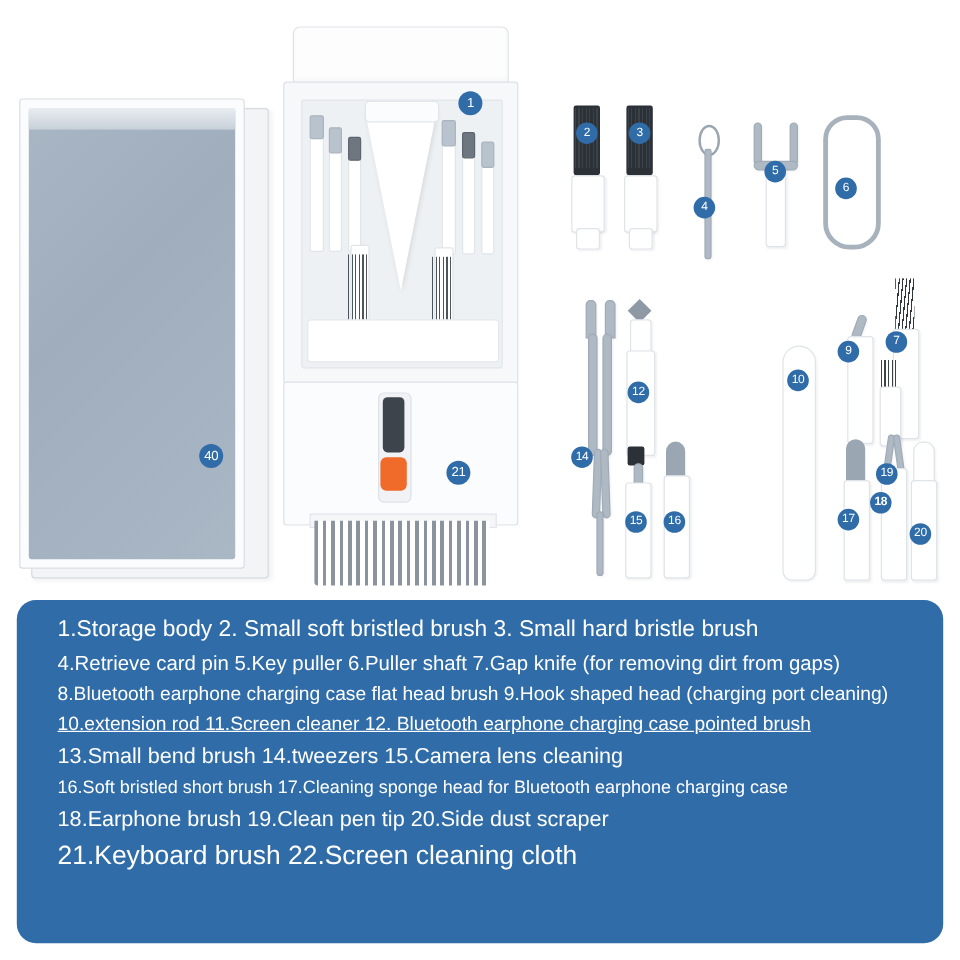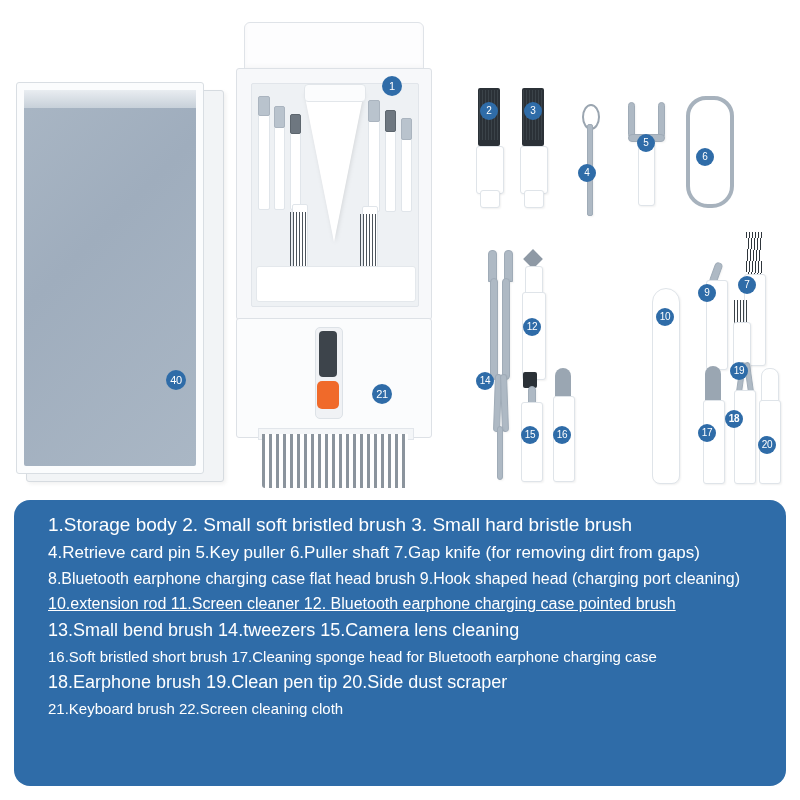--- a/index.html
+++ b/index.html
@@ -178,21 +178,21 @@
     margin: 0 0 7px 16px;
     white-space: nowrap;
   }
   .cap-line.l1 { font-size: 19px; }
   .cap-line.l2 { font-size: 17px; }
   .cap-line.l3 { font-size: 16px; }
   .cap-line.l4 { font-size: 16px; text-decoration: underline; }
   .cap-line.l5 { font-size: 18px; }
   .cap-line.l6 { font-size: 15px; }
   .cap-line.l7 { font-size: 18px; }
-  .cap-line.l8 { font-size: 15px; }
+  .cap-line.l8 { font-size: 22px; }
 </style>
 </head>
 <body>
 
 <div id="stage">
 
   <div class="part cloth-wrap">
     <div class="cloth-back"></div>
     <div class="cloth-front">
       <div class="cloth-face"></div>
@@ -341,21 +341,21 @@
   <div class="part" style="left:700px; top:366px; width:28px; height:116px;">
     <div class="sponge" style="left:5px; top:0px; width:16px; height:36px; border-radius:8px 8px 2px 2px;"></div>
     <div class="cap" style="left:3px; top:34px; width:20px; height:82px;"></div>
     <div class="badge sm" style="left:-2px; top:58px;">17</div>
   </div>
 
   <div class="part" style="left:730px; top:362px; width:30px; height:120px;">
     <div class="rod grey" style="left:8px; top:0px; width:4px; height:30px; transform:rotate(8deg);"></div>
     <div class="rod grey" style="left:16px; top:0px; width:4px; height:30px; transform:rotate(-8deg);"></div>
     <div class="cap" style="left:4px; top:28px; width:20px; height:92px;"></div>
-    <div class="badge sm" style="left:0px; top:0;">19</div>
+    <div class="badge sm" style="left:0px; top:24px;">19</div>
     <div class="badge sm" style="left:-5px; top:48px;font-weight:bold;">18</div>
   </div>
 
   <div class="part" style="left:756px; top:368px; width:28px; height:114px;">
     <div class="cap" style="left:5px; top:0px; width:16px; height:34px; border-radius:8px 8px 2px 2px;"></div>
     <div class="cap" style="left:3px; top:32px; width:20px; height:82px;"></div>
     <div class="badge sm" style="left:2px; top:68px;">20</div>
   </div>
 
   <div class="caption">

